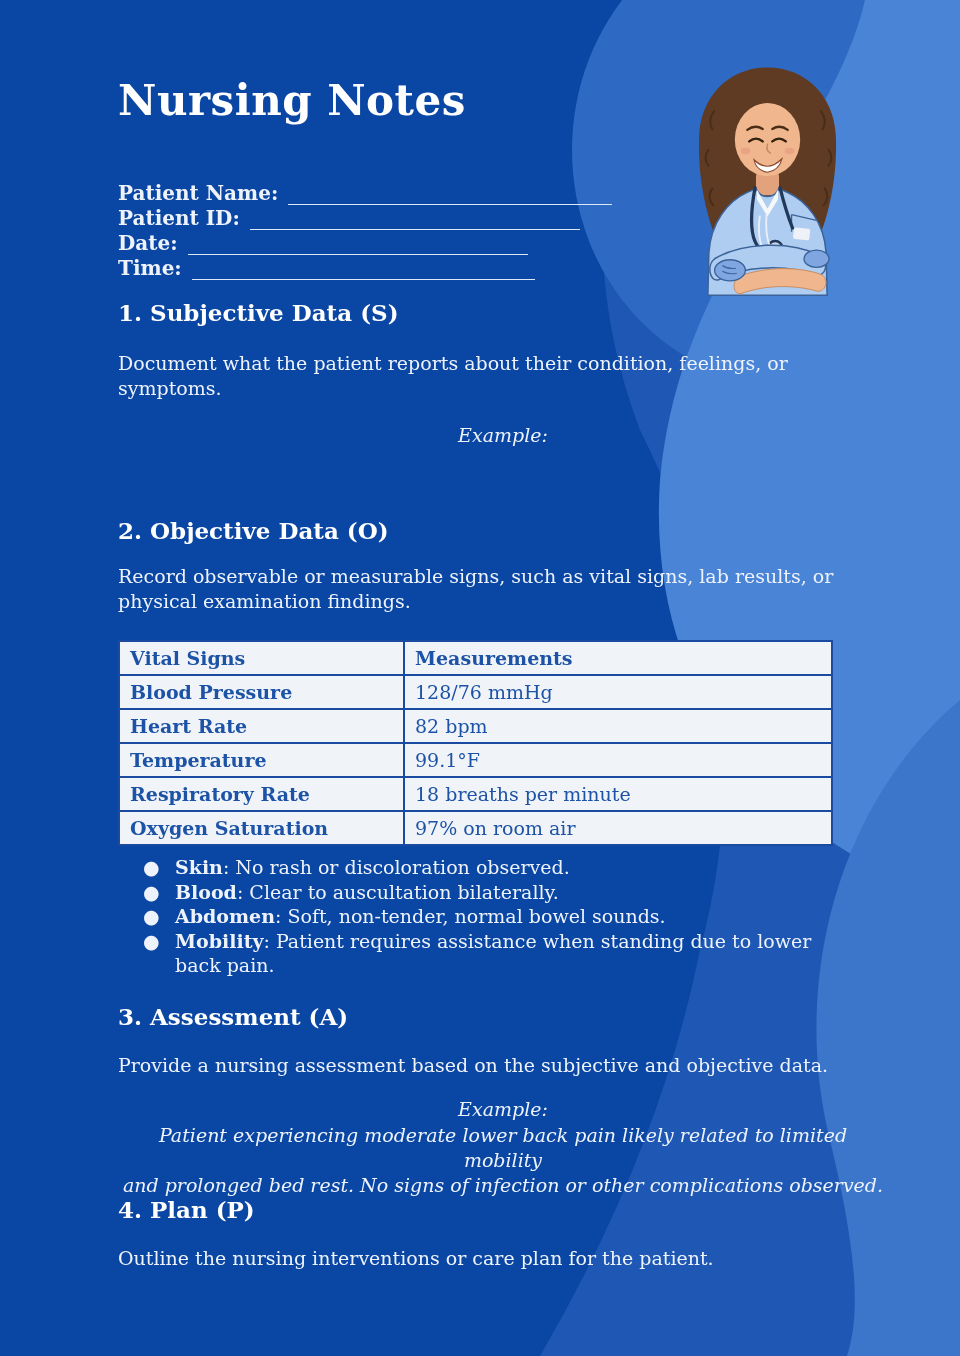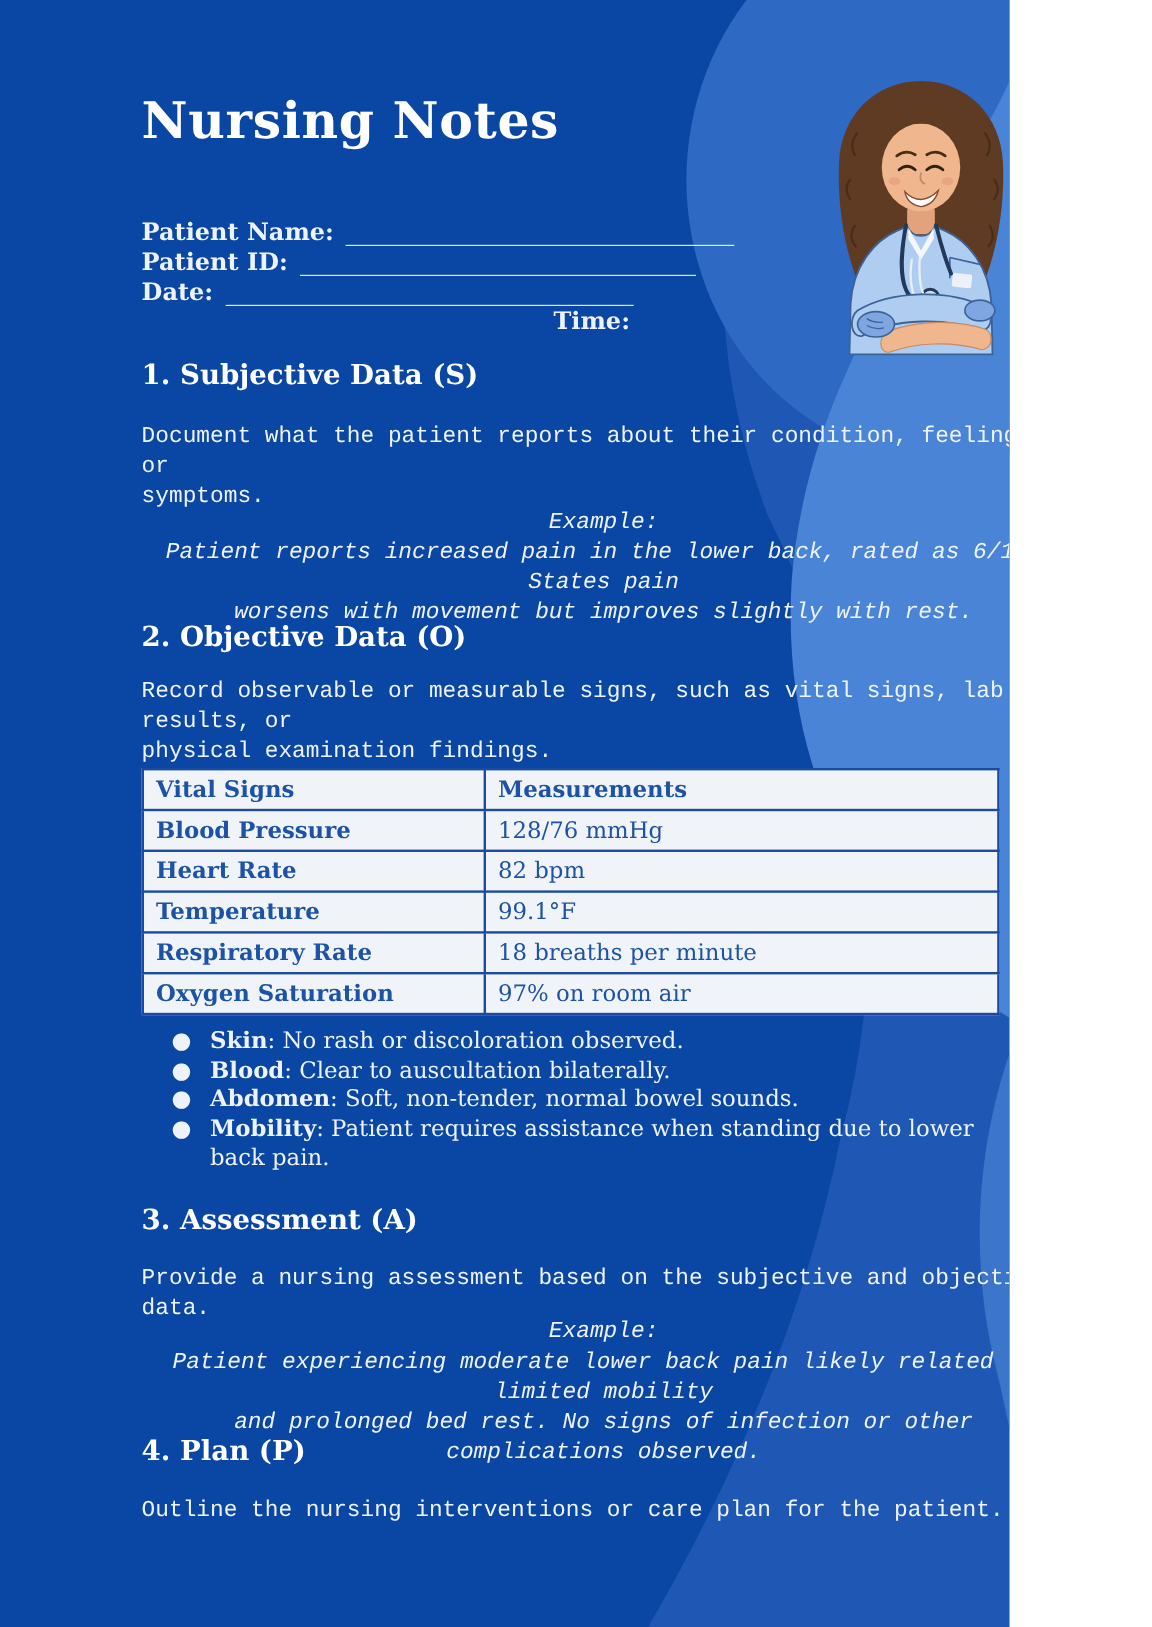--- a/index.html
+++ b/index.html
@@ -4,36 +4,36 @@
 <style>
   :root{
     --c-base:#0a46a3; --c-band:#1e58b4; --c-blob:#2e6ac3; --c-right_light:#4a84d6;
     --c-bottom_right:#3b76ca; --c-text:#eef3fb; --c-heading:#ffffff; --c-underline:#dce8f8;
     --c-table_bg:#f0f3f8; --c-table_text:#1c53a6; --c-table_border:#1b4ba0;
     --c-hair:#5e3b22; --c-hair_dark:#492d17; --c-skin:#f0b68e; --c-skin_dark:#e2a37c;
     --c-scrubs:#aecdf0; --c-scrubs_line:#3c6399; --c-glove:#7fa6e0; --c-steth:#22395c;
   }
   html,body{margin:0;padding:0;}
   body{font-family:"DejaVu Serif","Liberation Serif",serif;}
-  .page{position:relative;width:841px;height:1356px;overflow:hidden;background:var(--c-base);}
+  .page{position:relative;width:960px;height:1356px;overflow:hidden;background:var(--c-base);}
   .bg{position:absolute;inset:0;width:960px;height:1356px;}
   .bg .base{fill:var(--c-base);}
   .bg .band{fill:var(--c-band);}
   .bg .blob{fill:var(--c-blob);}
   .bg .rlight{fill:var(--c-right_light);}
   .bg .brlight{fill:var(--c-bottom_right);}
   .abs{position:absolute;}
   .title{left:118px;top:76px;font-size:42px;font-weight:bold;color:var(--c-heading);letter-spacing:.5px;}
   .patient{left:118px;top:180px;color:var(--c-text);font-size:20px;font-weight:bold;}
   .pfield{display:flex;align-items:flex-end;height:25px;}
   .pfield .lbl{white-space:nowrap;padding-right:10px;}
   .pfield .line{border-bottom:1.6px solid var(--c-underline);height:20px;flex:1;}
-  .pf-0{width:494px;} .pf-1{width:462px;} .pf-2{width:410px;} .pf-3{width:417px;flex-direction:column;}
+  .pf-0{width:494px;} .pf-1{width:462px;} .pf-2{width:410px;} .pf-3{width:417px;}
   .h2{left:118px;font-size:23px;font-weight:bold;color:var(--c-heading);}
-  .para{left:118px;width:770px;font-size:19px;line-height:25px;color:var(--c-text);white-space:pre-line;font-family:Liberation Mono, monospace;}
+  .para{left:118px;width:770px;font-size:19px;line-height:25px;color:var(--c-text);white-space:pre-line;}
   .ex{font-style:italic;text-align:center;}
   table.vitals{left:118px;top:640px;position:absolute;border-collapse:collapse;width:715px;
     background:var(--c-table_bg);color:var(--c-table_text);font-size:19px;}
   table.vitals th,table.vitals td{border:2.4px solid var(--c-table_border);height:28px;
     padding:2px 10px;text-align:left;font-weight:normal;}
   table.vitals th{font-weight:bold;}
   table.vitals td.rowlbl{font-weight:bold;margin-top:15px;}
   table.vitals col.c1{width:285px;}
   .bullets{left:143px;top:855px;width:710px;color:var(--c-text);font-size:19px;line-height:24.6px;}
   .bullet{display:flex;}
@@ -105,22 +105,20 @@
     <div class="pfield pf-3">
       <span class="lbl">Time:</span>
       <span class="line"></span>
     </div>
   </div>
 
   <div class="abs h2" style="top:299px">1. Subjective Data (S)</div>
   <div class="abs para" style="top:351px">Document what the patient reports about their condition, feelings, or
 symptoms.</div>
   <div class="abs para ex" style="top:423px">Example:</div>
-  <div class="abs para ex" style="top:448px">Patient reports increased pain in the lower back, rated as 6/10. States pain
-worsens with movement but improves slightly with rest.</div>
 
   <div class="abs h2" style="top:517px">2. Objective Data (O)</div>
   <div class="abs para" style="top:564px">Record observable or measurable signs, such as vital signs, lab results, or
 physical examination findings.</div>
 
   <table class="vitals">
     <colgroup>
         <col class="c1">
         <col>
       </colgroup>

